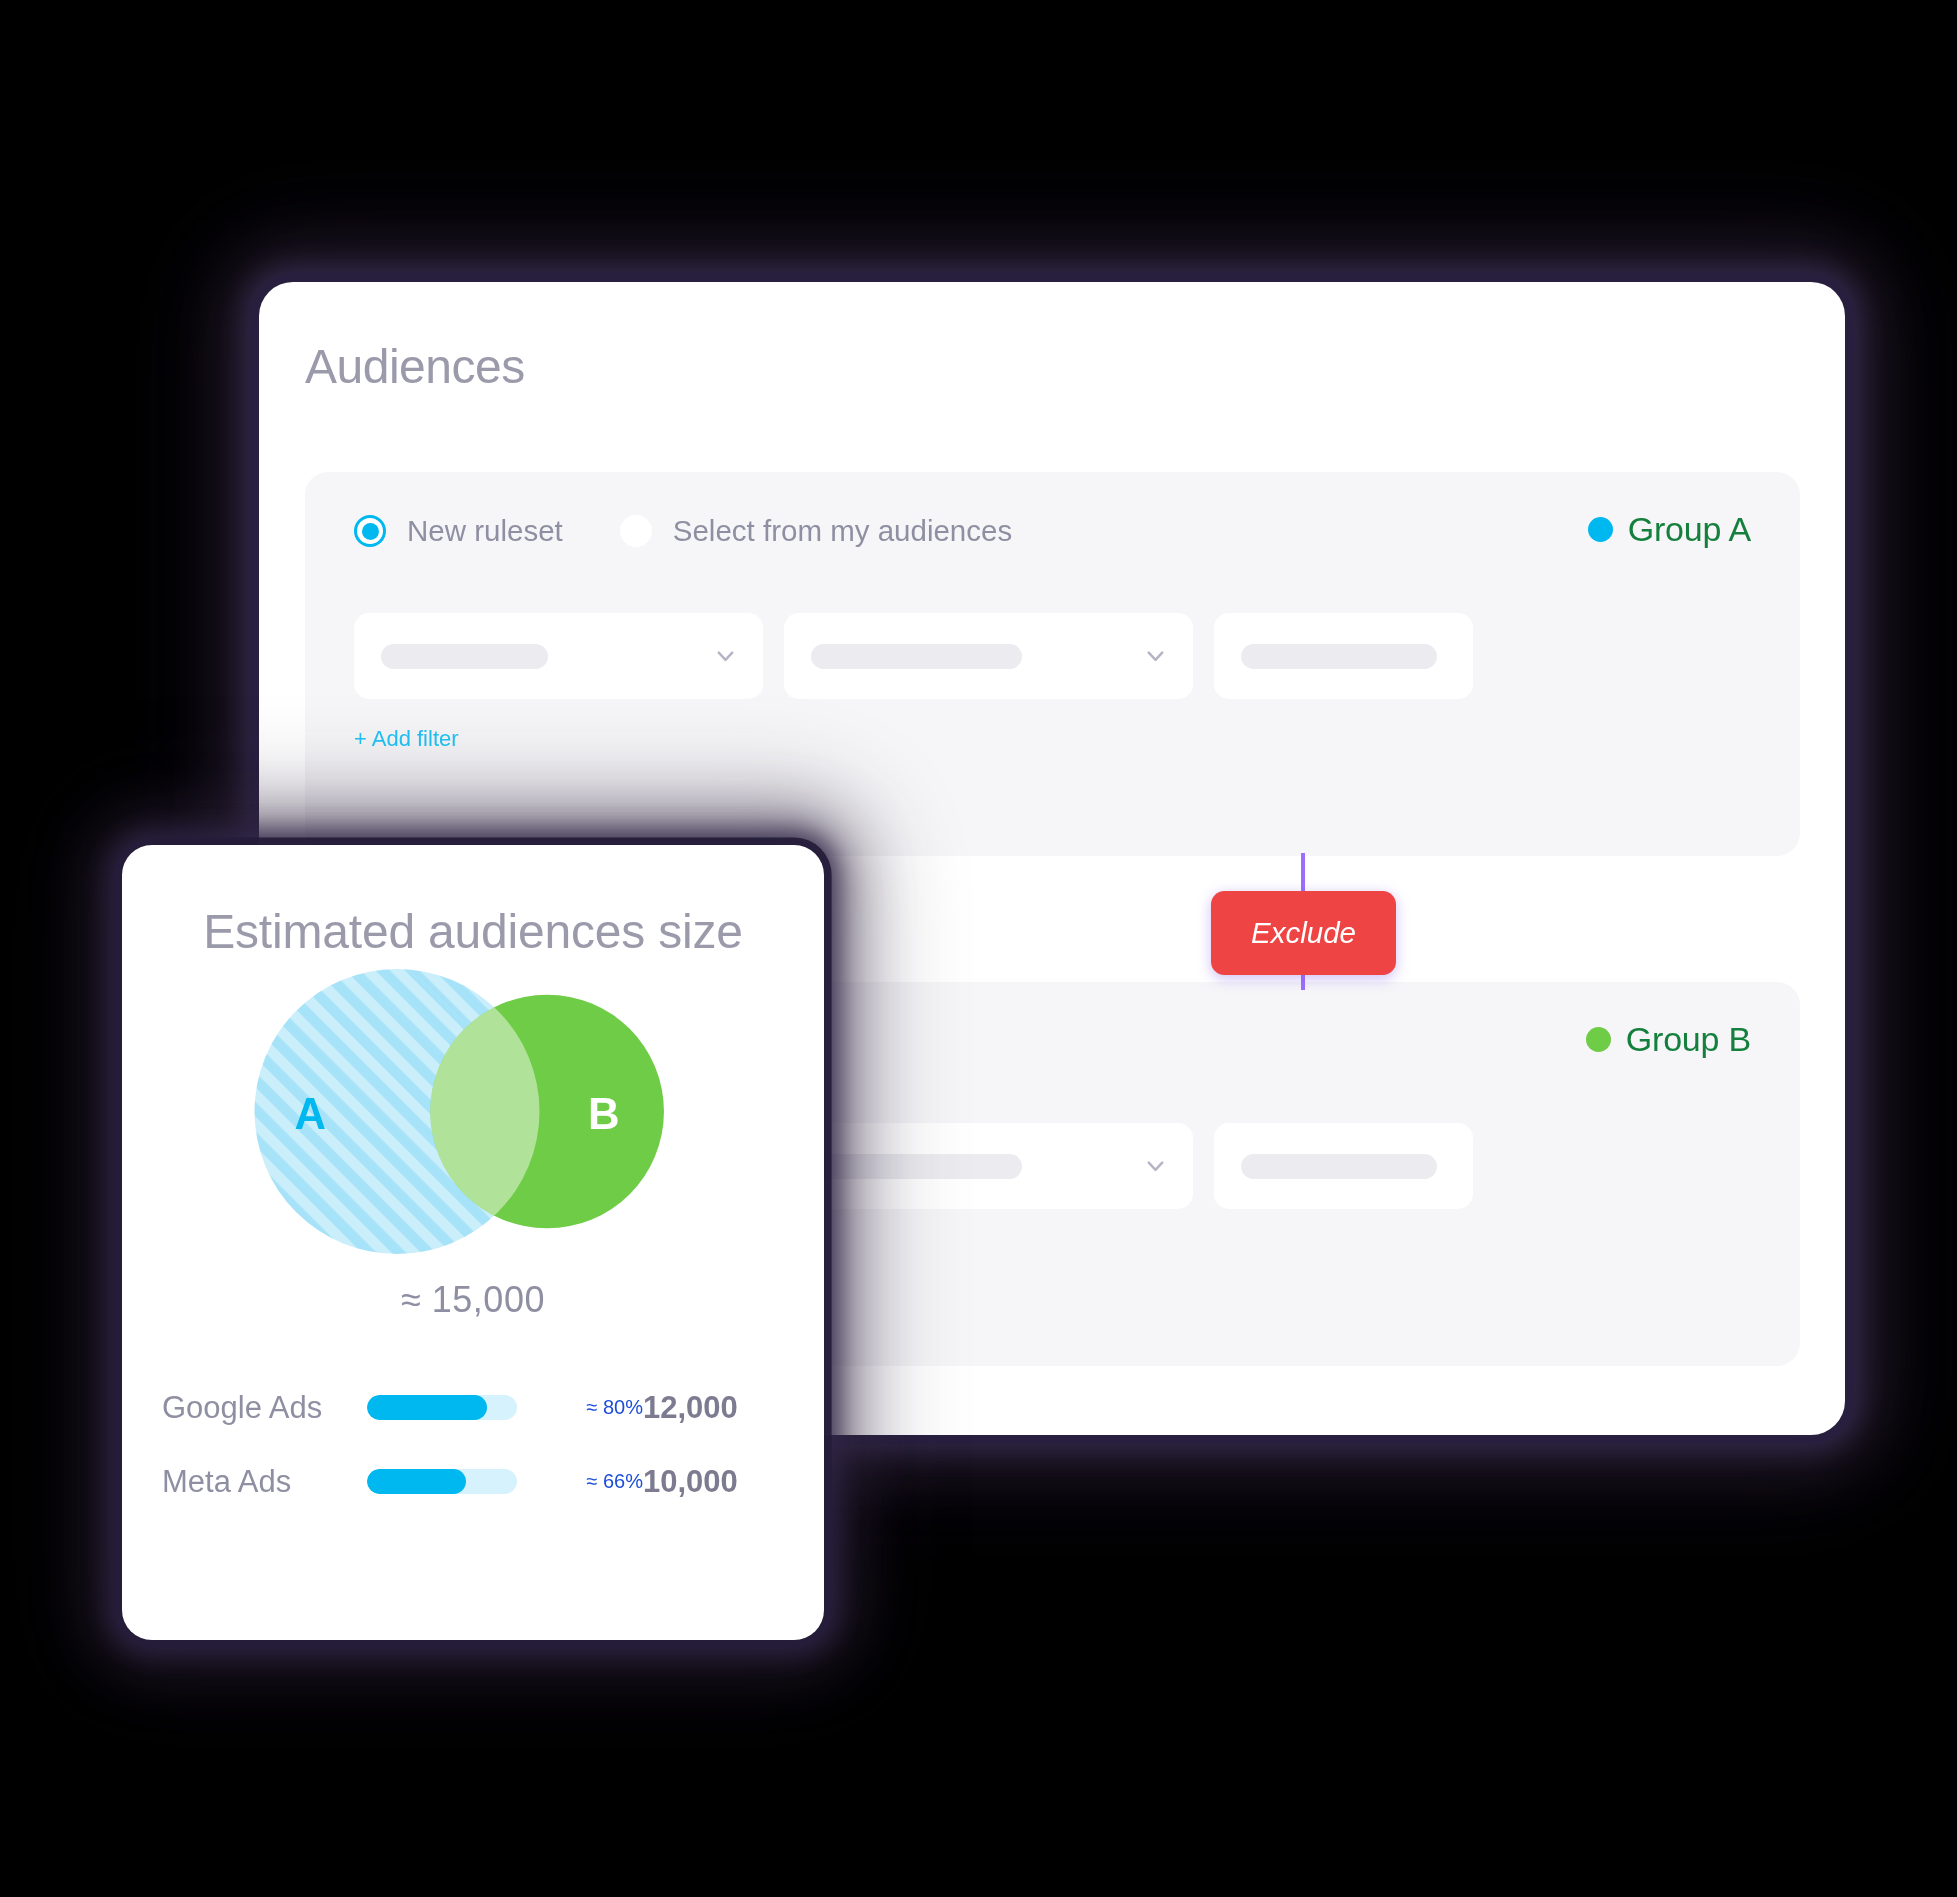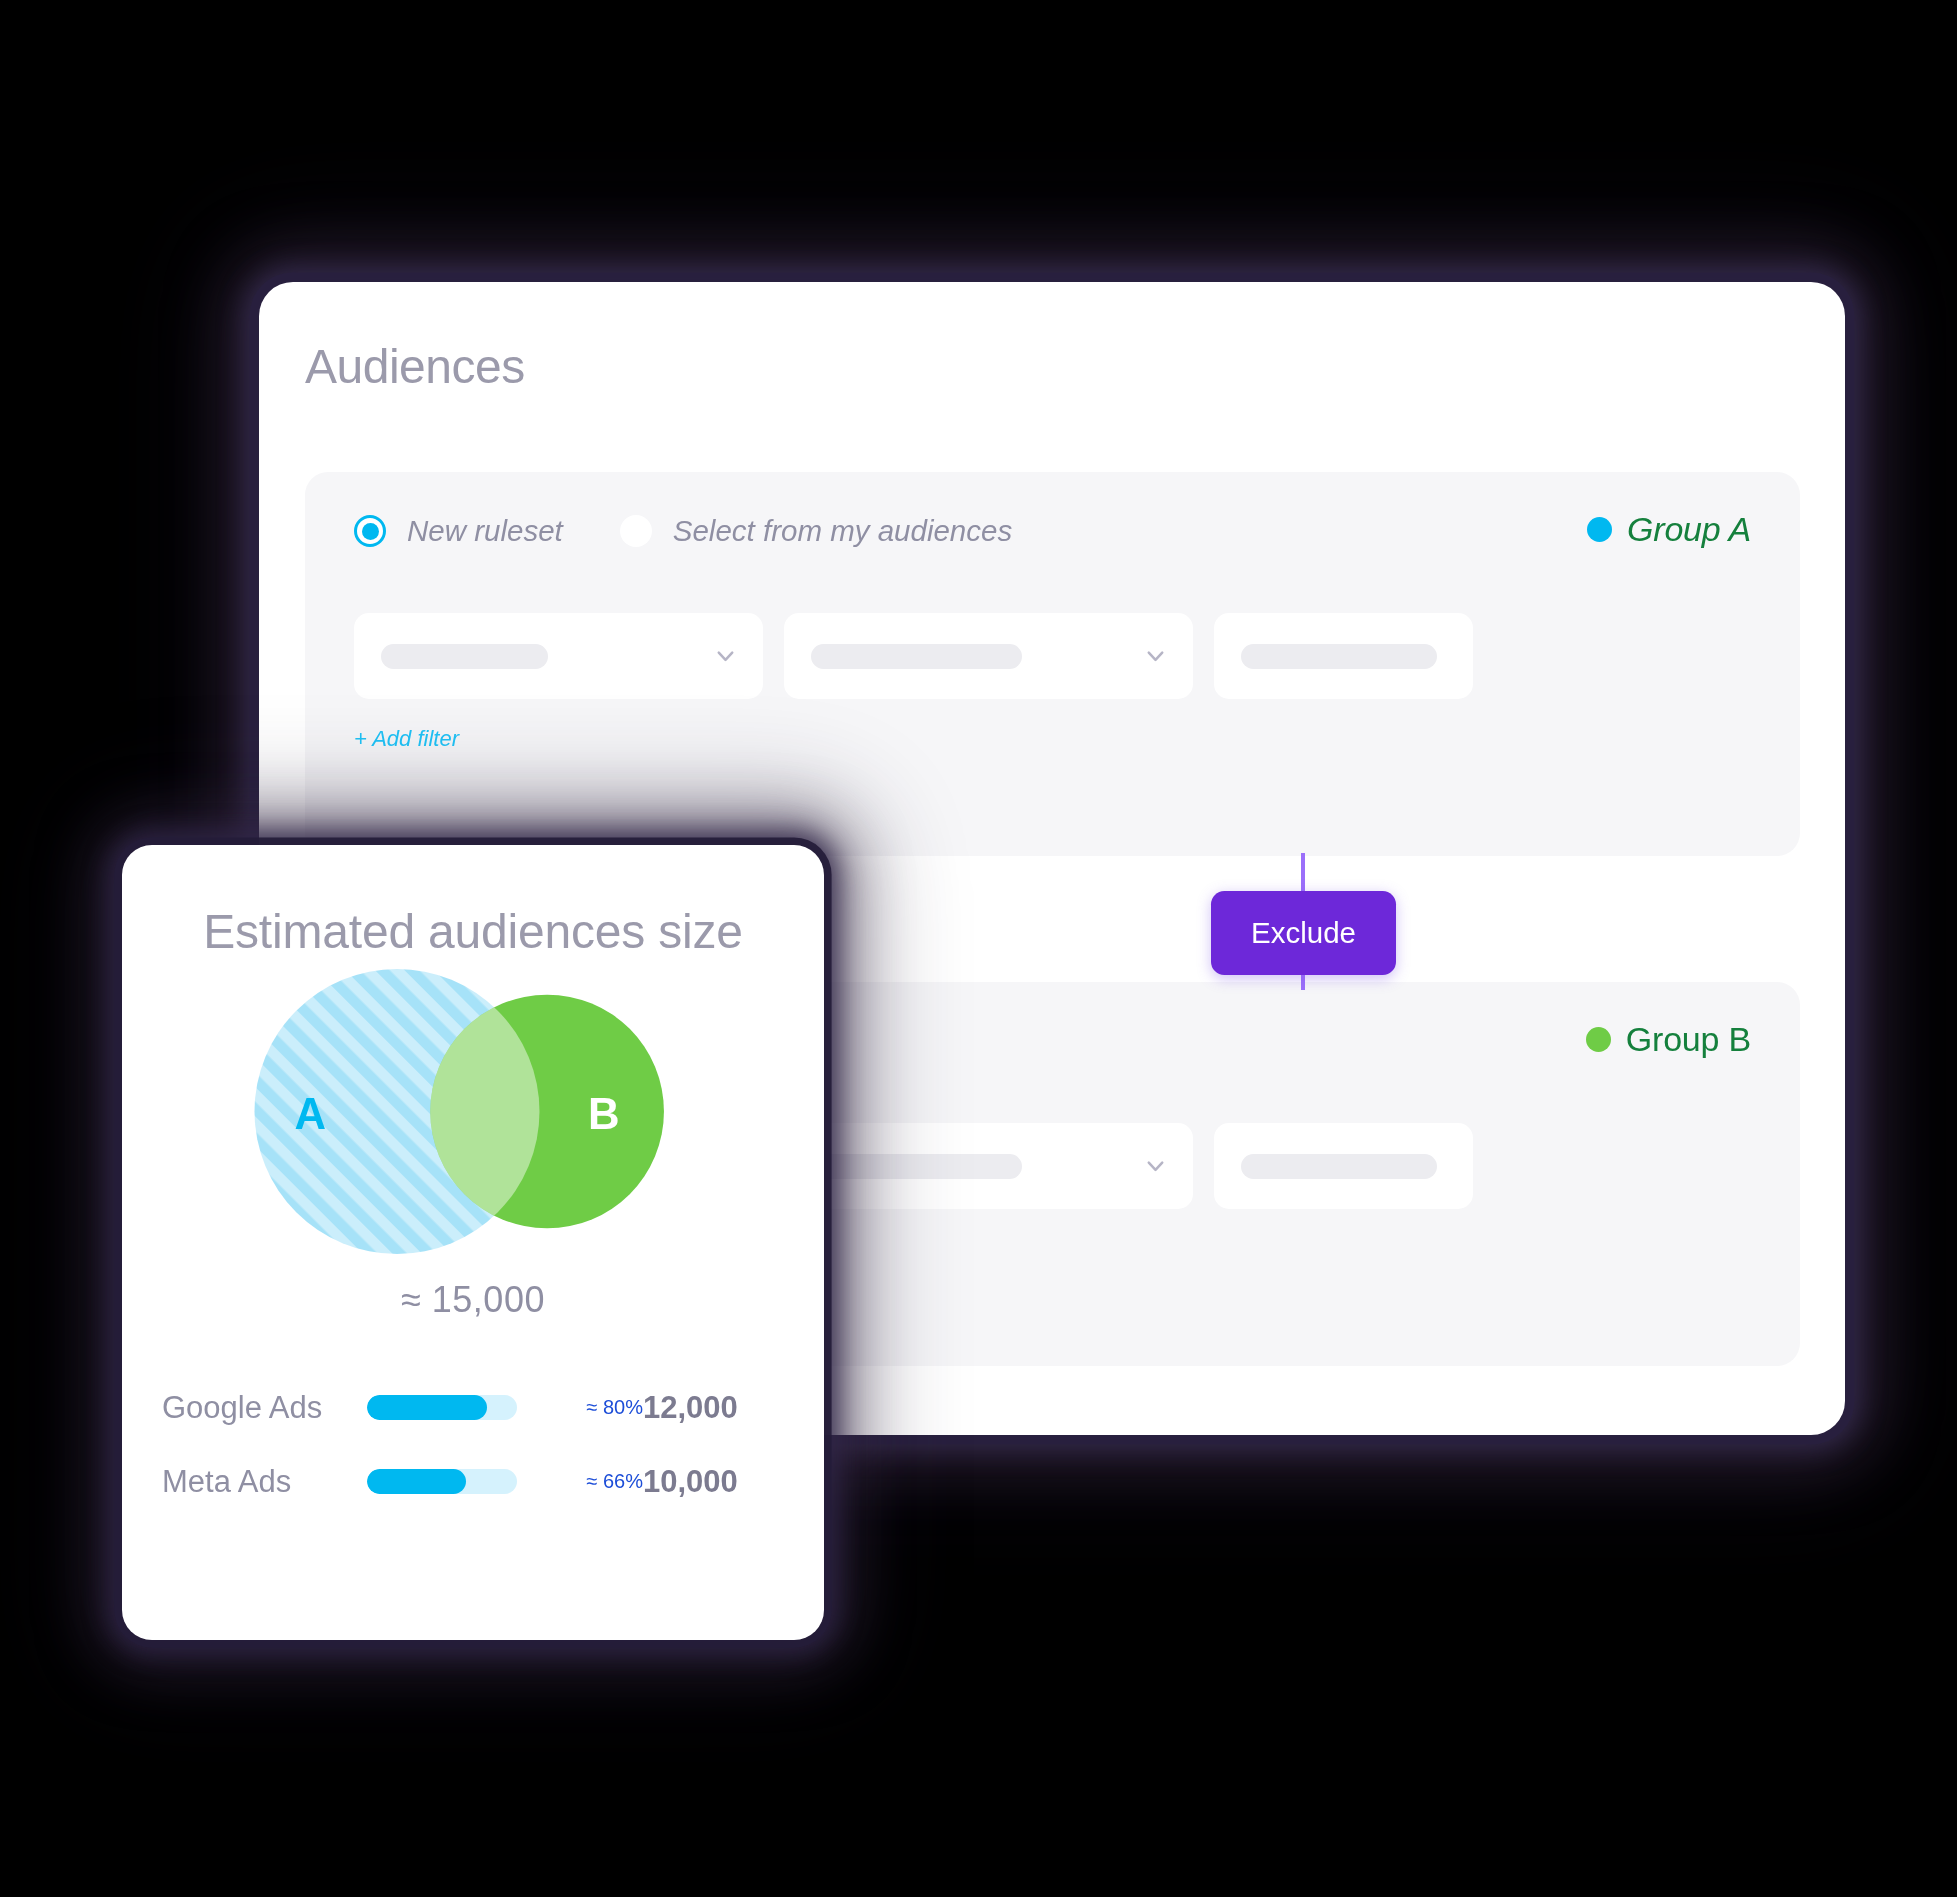--- a/index.html
+++ b/index.html
@@ -34,21 +34,21 @@
   }
 
   
   .group-panel{
     position:absolute;
     left:46px;
     width:1495px;
     background:#f6f6f8;
     border-radius:23px;
   }
-  #panel-group-a{ top:190px; height:384px;font-style:italic; }
+  #panel-group-a{ top:190px; height:384px; }
   #panel-group-b{ top:700px; height:384px; }
 
   
   .radio-row{
     position:absolute;
     left:49px; top:42px;
     display:flex; align-items:center; gap:57px;
   }
   .radio-opt{ display:flex; align-items:center; gap:21px; cursor:pointer; }
   .radio-dot{
@@ -134,29 +134,30 @@
     left:1042px; top:571px;
     width:3.8px; height:137px;
     background:#9B6FFA;
     z-index:5;
   }
   #exclude-button{
     position:absolute;
     left:952px; top:609px;
     width:185px; height:84px;
     border-radius:13.3px;
-    background:#6d28d9;
+    background:#ef4444;
     color:#ffffff;
     font-size:29.5px;
     display:flex;align-items:center;justify-content:center;
     border:none;
     cursor:pointer;
     z-index:6;
     font-family:"Liberation Sans", sans-serif;
     box-shadow:0 3.8px 13.3px rgba(120,80,230,0.35);
+    font-style:italic;
   }
 
   
   #estimate-card{
     position:absolute;
     left:122px; top:845px;
     width:702px; height:795px;
     background:#ffffff;
     border-radius:30px;
     box-shadow:

